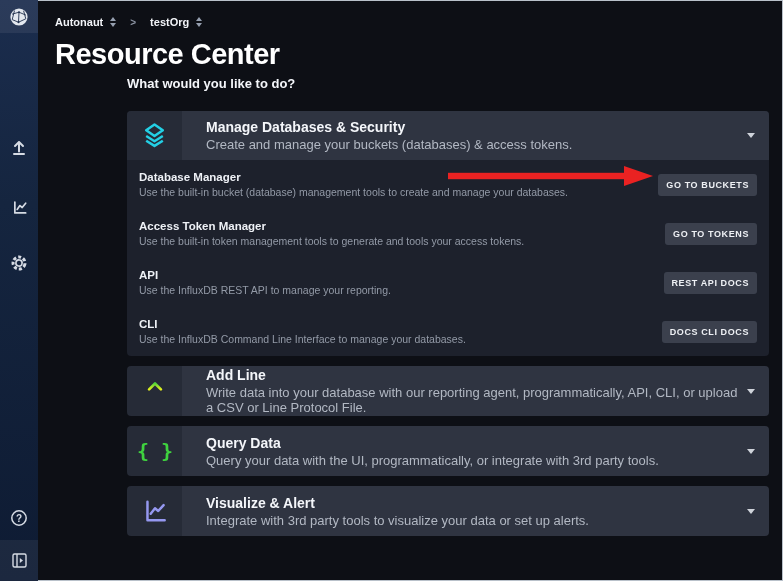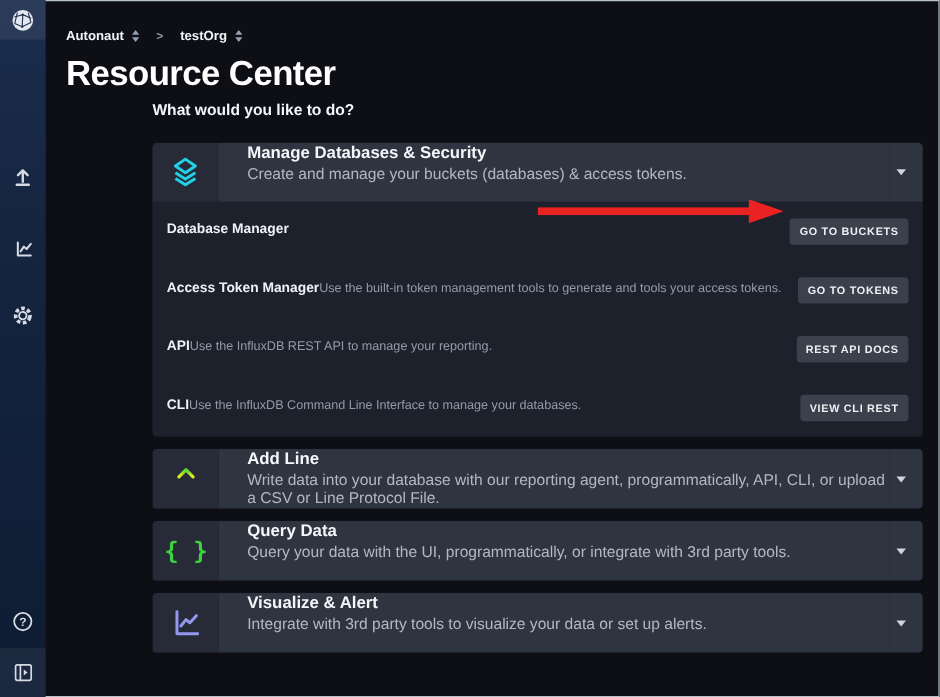--- a/index.html
+++ b/index.html
@@ -22,47 +22,47 @@
   .nav-item{width:38px;height:44px;display:flex;align-items:center;justify-content:center;cursor:pointer;}
   .nav-item.upl{margin-top:92px;}
   .nav-item.gph{margin-top:16px;}
   .nav-item.gear{margin-top:12px;}
   .sidebar-spacer{flex:1;}
   .nav-item.help{height:44px;}
   .bottom-cell{width:38px;height:41px;display:flex;align-items:center;justify-content:center;
     background:rgba(255,255,255,0.06);cursor:pointer;}
 
   
-  .main{position:absolute;left:38px;top:16px;width:745px;height:449px;}
+  .main{position:absolute;left:38px;top:8px;width:745px;height:449px;}
   .topbar{height:28px;display:flex;align-items:center;padding-left:17px;}
   .crumb{color:#f2f4f8;font-size:11px;font-weight:bold;cursor:pointer;}
   .caret-stack{display:flex;flex-direction:column;gap:2px;margin:0 14px 0 7px;cursor:pointer;}
   .caret-stack .up{width:0;height:0;border-left:3.5px solid transparent;border-right:3.5px solid transparent;border-bottom:4px solid #96a0b0;}
   .caret-stack .dn{width:0;height:0;border-left:3.5px solid transparent;border-right:3.5px solid transparent;border-top:4px solid #96a0b0;}
   .crumb-sep{color:#8b93a2;font-size:10px;font-weight:bold;margin-right:14px;}
 
   .page-title{margin:2px 0 0 17px;color:#ffffff;font-size:29px;font-weight:700;letter-spacing:-0.5px;line-height:33px;}
   .subtitle{margin:5px 0 0 89px;color:#f4f6fa;font-size:13px;font-weight:bold;height:15px;}
 
   .content{margin:20px 0 0 89px;width:642px;}
 
   .card{width:642px;border-radius:4px;overflow:hidden;background:#1d212c;margin-bottom:10px;}
   .card.solo{background:none;}
   .section-header{display:flex;align-items:stretch;height:50px;cursor:pointer;}
   .group .section-header{height:49px;}
   .icon-cell{width:55px;flex:none;background:#262b37;display:flex;align-items:center;justify-content:center;}
-  .header-text{flex:1;background:#2f3441;display:flex;flex-direction:column;padding-left:24px;}
+  .header-text{flex:1;background:#2f3441;display:flex;flex-direction:column;justify-content:center;padding-left:24px;}
   .s-title{color:#f4f6fa;font-size:14px;font-weight:bold;margin-bottom:2px;}
   .s-desc{color:#b2b8c3;font-size:13px;}
   .header-caret-wrap{background:#2f3441;display:flex;align-items:center;padding:0 14px 0 6px;}
   .caret{width:0;height:0;border-left:4px solid transparent;border-right:4px solid transparent;border-top:5px solid #cfd3da;cursor:pointer;}
 
   .rows{display:flex;flex-direction:column;}
   .row{height:49px;display:flex;align-items:center;justify-content:space-between;padding:0 12px;}
-  .row-text{display:flex;flex-direction:row;}
+  .row-text{display:flex;flex-direction:column;}
   .r-title{color:#eef1f6;font-size:11.5px;font-weight:bold;margin-bottom:3px;}
   .r-desc{color:#939aa7;font-size:10.5px;}
   .btn{
     background:#3b404d;color:#eef0f4;border:none;border-radius:3px;
     font-family:"Liberation Sans", sans-serif;font-size:9px;font-weight:bold;letter-spacing:0.6px;
     height:22px;padding:0 8px;cursor:pointer;white-space:nowrap;
   }
 
   .annotation-arrow{position:absolute;left:448px;top:166px;width:205px;height:20px;pointer-events:none;}
 </style>
@@ -170,20 +170,21 @@
           </div>
           <div class="header-caret-wrap">
             <div class="caret"></div>
           </div>
         </div>
 
         <div class="rows">
           <div class="row">
             <div class="row-text">
               <div class="r-title">Database Manager</div>
+              <div class="r-desc">Use the built-in bucket (database) management tools to create and manage your databases.</div>
             </div>
             <button class="btn">GO TO BUCKETS</button>
           </div>
           <div class="row">
             <div class="row-text">
               <div class="r-title">Access Token Manager</div>
               <div class="r-desc">Use the built-in token management tools to generate and tools your access tokens.</div>
             </div>
             <button class="btn">GO TO TOKENS</button>
           </div>
@@ -192,21 +193,21 @@
               <div class="r-title">API</div>
               <div class="r-desc">Use the InfluxDB REST API to manage your reporting.</div>
             </div>
             <button class="btn">REST API DOCS</button>
           </div>
           <div class="row">
             <div class="row-text">
               <div class="r-title">CLI</div>
               <div class="r-desc">Use the InfluxDB Command Line Interface to manage your databases.</div>
             </div>
-            <button class="btn">VIEW CLI REST</button>
+            <button class="btn">DOCS CLI DOCS</button>
           </div>
         </div>
       </section>
 
       <section class="card solo">
         <div class="section-header">
           <div class="icon-cell">
             <svg width="28" height="28" viewBox="0 0 26 26">
               <defs>
                 <linearGradient id="limeGrad" x1="0" y1="0" x2="0" y2="1">

